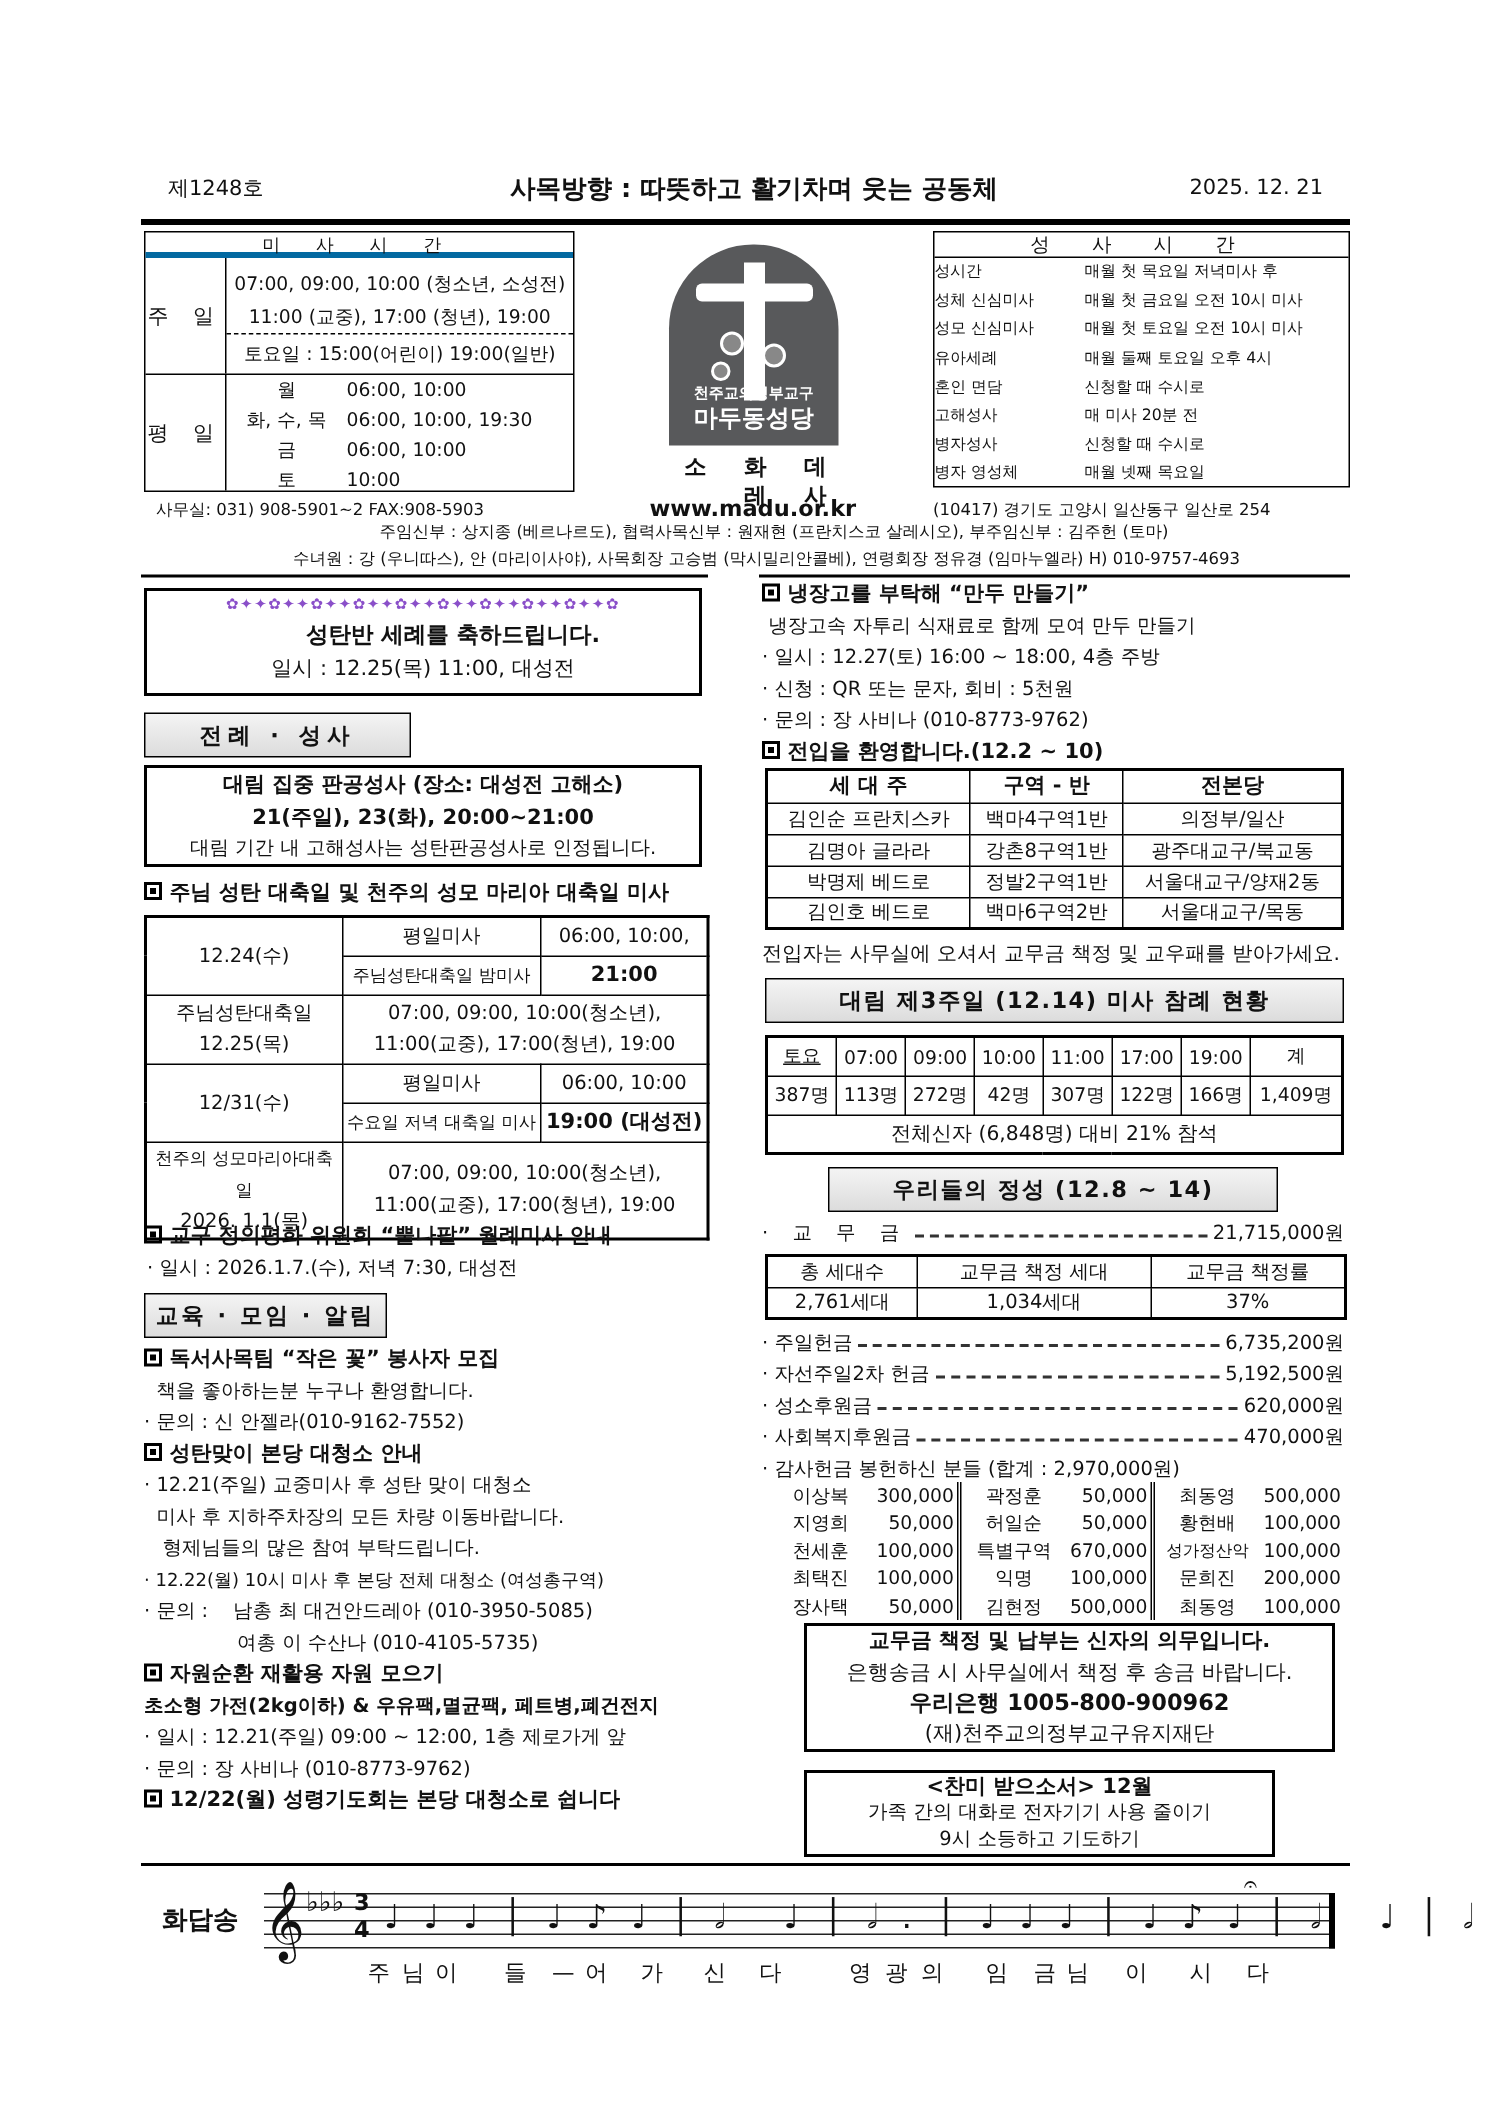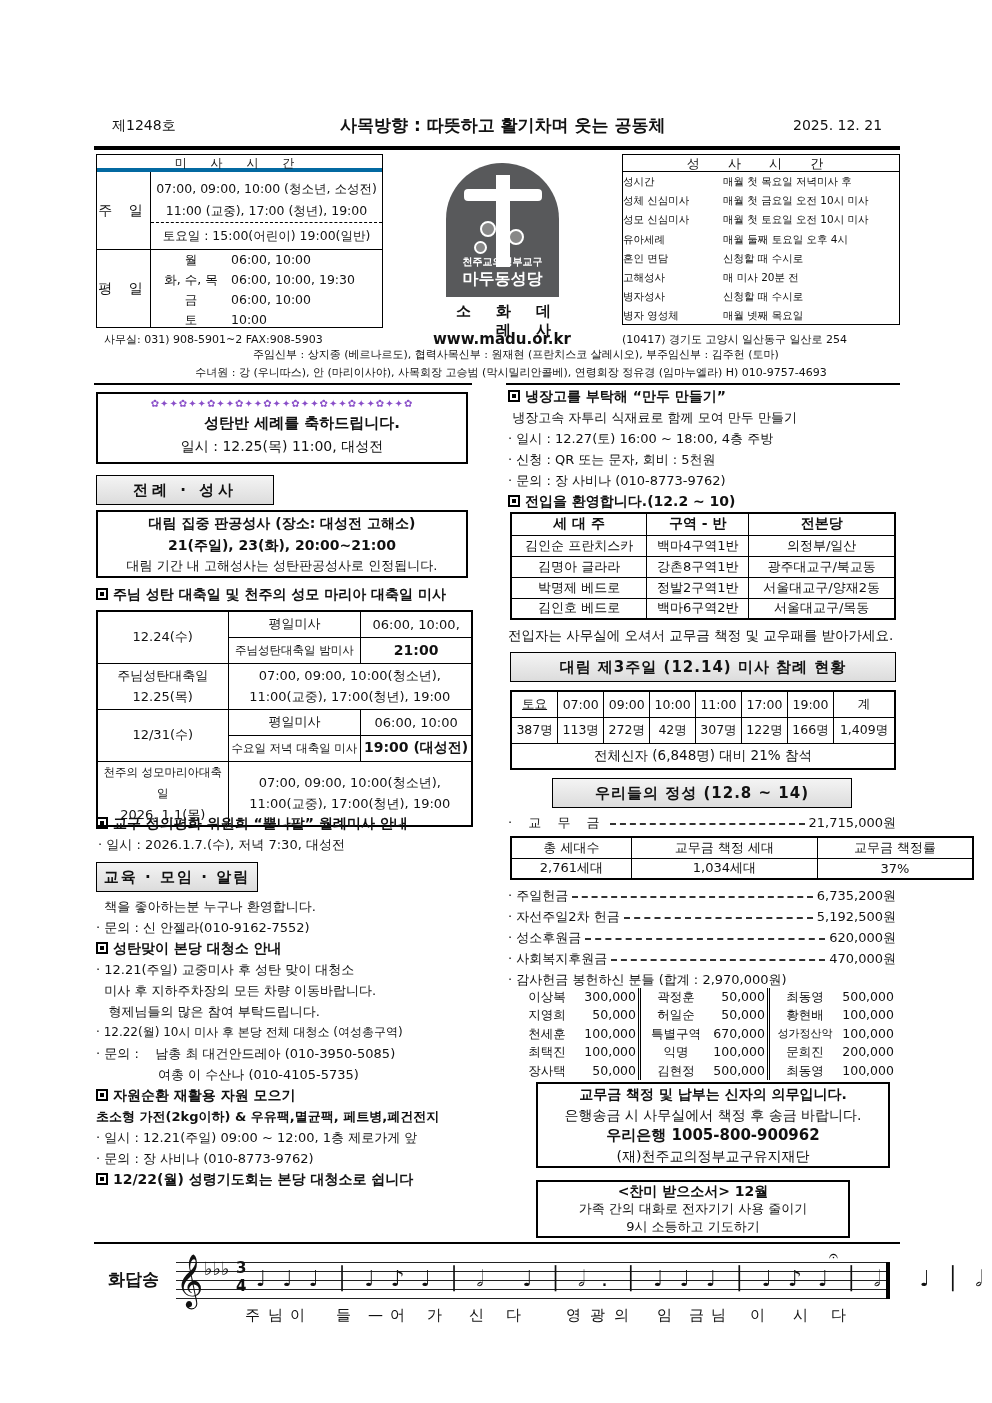--- a/index.html
+++ b/index.html
@@ -65,21 +65,21 @@
 
   .r-lines { left: 508px; font-size: 13px; line-height: 21px; }
   .newcomers { left: 510px; top: 512px; width: 386px; border: 2px solid #000; font-size: 13px; }
   .newcomers td { border: 1px solid #000; text-align: center; height: 21px; }
   .newcomers th { border: 1px solid #000; font-size: 14px; height: 22px; }
   .nc-note { left: 508px; top: 627px; font-size: 13.5px; }
   .att-btn { left: 510px; top: 652px; width: 386px; height: 30px; line-height: 28px; letter-spacing: 1px; }
   .att { left: 510px; top: 690px; width: 386px; border: 2px solid #000; font-size: 12.5px; }
   .att td { border: 1px solid #000; text-align: center; height: 26px; }
   .off-btn { left: 552px; top: 778px; width: 300px; height: 30px; line-height: 28px; letter-spacing: 1px; }
-  .dues { left: 510px; top: 836px; width: 464px; border: 2px solid #000; font-size: 13px; }
+  .dues { left: 510px; top: 836px; width: 388px; border: 2px solid #000; font-size: 13px; }
   .dues td { border: 1px solid #000; text-align: center; height: 21px; }
   .drow { display: flex; justify-content: space-between; width: 388px; }
   .drow .dash { flex: 1; border-bottom: 2px dashed #333; margin: 0 4px 8px; }
   .donors { left: 516px; top: 988px; font-size: 12.5px; line-height: 18.4px; }
   .donors .col { display: inline-block; vertical-align: top; }
   .donors .dr { display: flex; }
   .donors .n { width: 62px; text-align: center; }
   .donors .v { width: 60px; text-align: right; padding-right: 2px; }
   .donors .sep { border-right: 3px double #000; }
   .duty { left: 536px; top: 1082px; width: 354px; height: 86px; border: 2px solid #000; text-align: center; font-size: 14px; line-height: 20.5px; }
@@ -246,20 +246,21 @@
   </tr>
 </tbody>
   </table>
 
 <div class="abs bh justice-h"><span class="sq"></span><span>교구 정의평화 위원회 “뿔나팔” 월례미사 안내</span></div>
 <div class="abs justice-l">· 일시 : 2026.1.7.(수), 저녁 7:30, 대성전</div>
 
 <div class="abs sec-btn edu-btn">교육 · 모임 · 알림</div>
 
 <div class="abs lines" style="top:896px;">
+  <div class="b"><span class="sq"></span><span>독서사목팀 “작은 꽃” 봉사자 모집</span></div>
   <div style="white-space:pre;">  책을 좋아하는분 누구나 환영합니다.</div>
   <div>· 문의 : 신 안젤라(010-9162-7552)</div>
   <div class="b"><span class="sq"></span><span>성탄맞이 본당 대청소 안내</span></div>
   <div style="white-space:pre;">· 12.21(주일) 교중미사 후 성탄 맞이 대청소</div>
   <div style="white-space:pre;">  미사 후 지하주차장의 모든 차량 이동바랍니다.</div>
   <div style="white-space:pre;">   형제님들의 많은 참여 부탁드립니다.</div>
   <div style="white-space:pre;font-size:12px;">· 12.22(월) 10시 미사 후 본당 전체 대청소 (여성총구역)</div>
   <div style="white-space:pre;">· 문의 :    남총 최 대건안드레아 (010-3950-5085)</div>
   <div style="white-space:pre;">               여총 이 수산나 (010-4105-5735)</div>
   <div class="b"><span class="sq"></span><span>자원순환 재활용 자원 모으기</span></div>

